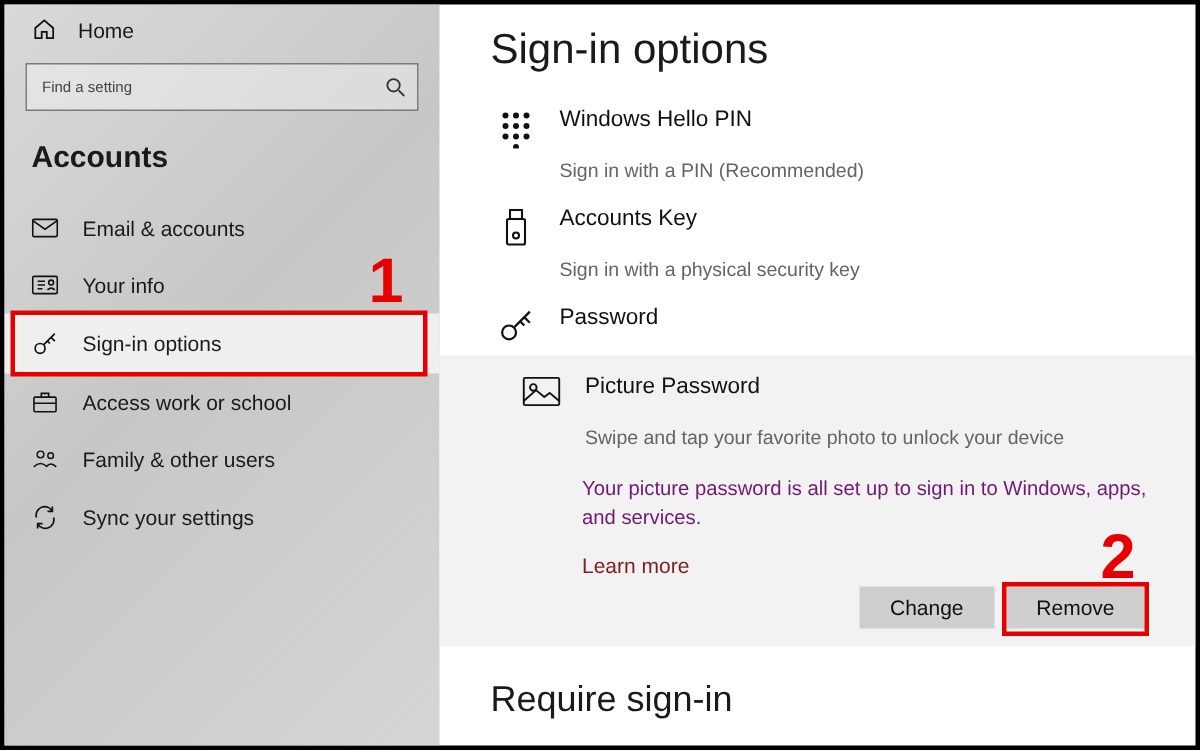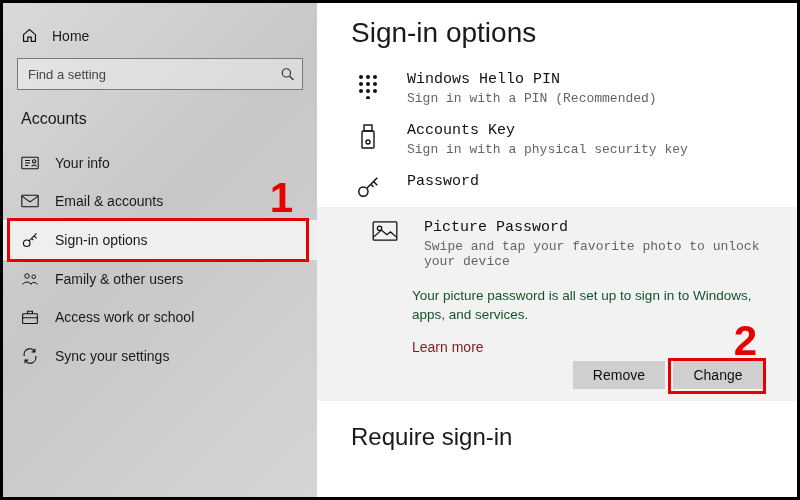--- a/index.html
+++ b/index.html
@@ -14,58 +14,58 @@
       border: 3px solid #000;
     }
     .app {
       display: flex;
       width: 100%;
       height: 100%;
     }
 
     
     .sidebar {
-      width: 314px;
+      width: 290px;
       background: linear-gradient(135deg, #d9d9d9 0%, #c7c7c7 45%, #d5d5d5 100%);
-      padding: 20px 0 0 0;
+      padding: 4px 0 0 0;
       display: flex;
       flex-direction: column;
     }
     .home-row {
       display: flex;
       align-items: center;
       gap: 14px;
       padding: 4px 18px 10px 18px;
       cursor: pointer;
     }
     .search-wrap {
       margin: 4px 14px 14px 14px;
       position: relative;
     }
     .search-wrap input {
       width: 100%;
       height: 32px;
       border: 1px solid #7a7a7a;
       background: rgba(255,255,255,0.35);
       padding: 0 34px 0 10px;
-      font-size: 13px;
+      font-size: 10px;
       color: #222;
       outline: none;
     }
     .search-wrap input::placeholder { color: #444; }
     .search-wrap .srch-icn {
       position: absolute;
       right: 8px;
       top: 50%;
       transform: translateY(-50%);
       pointer-events: none;
     }
     .section-header {
-      font-weight: 400;
-      font-size: 16px;
+      font-weight: 700;
+      font-size: 20px;
       padding: 6px 18px 16px 18px;
     }
     .nav-item {
       display: flex;
       align-items: center;
       gap: 16px;
       padding: 11px 18px;
       cursor: pointer;
       position: relative;
     }
@@ -104,49 +104,48 @@
       position: relative;
     }
     .main h1 {
       font-weight: 400;
       font-size: 28px;
       margin-bottom: 14px;
     }
     .opt {
       display: flex;
       align-items: flex-start;
-      gap: 26px;
+      gap: 16px;
       padding: 8px 4px;
       cursor: pointer;
-      font-family: Liberation Mono, monospace;
     }
     .opt .opt-icon {
       width: 26px;
       display: flex;
       justify-content: center;
       padding-top: 2px;
     }
     .opt .opt-title {
       font-size: 15px;
       color: #111;
     }
     .opt .opt-sub {
       font-size: 13px;
       color: #646464;
-      margin-top: 3px;
+      margin-top: 18px;
     }
     .opt-panel {
       background: #f2f2f2;
       margin-left: -34px;
       padding: 10px 20px 12px 51px;
     }
     .opt-panel .opt { padding-top: 2px; }
     .panel-text {
       font-size: 13.5px;
-      color: #14532d;
+      color: #701a75;
       margin: 10px 10px 0 44px;
       line-height: 1.4;
     }
     .learn-more {
       display: inline-block;
       margin: 14px 0 0 44px;
       color: #7f1d1d;
       font-size: 14px;
       cursor: pointer;
     }
@@ -218,69 +217,69 @@
         </svg>
       </span>
     </div>
 
     <div class="section-header">Accounts</div>
 
     <div class="nav-item">
       <span class="nav-icon">
         <svg width="18" height="14" viewBox="0 0 22 16" fill="none" stroke="#111" stroke-width="1.3">
           <rect x="1" y="1" width="20" height="14" rx="1"></rect>
+          <path d="M1 2 L11 9 L21 2"></path>
+        </svg>
+      </span>
+      <span>Email &amp; accounts</span>
+    </div>
+
+    <div class="nav-item">
+      <span class="nav-icon">
+        <svg width="18" height="14" viewBox="0 0 22 16" fill="none" stroke="#111" stroke-width="1.3">
+          <rect x="1" y="1" width="20" height="14" rx="1"></rect>
           <path d="M5 5 H11 M5 8 H11 M5 11 H9"></path>
           <circle cx="16" cy="6" r="2"></circle>
           <path d="M13 12 Q16 9 19 12"></path>
         </svg>
       </span>
       <span>Your info</span>
     </div>
 
-    <div class="nav-item">
-      <span class="nav-icon">
-        <svg width="18" height="14" viewBox="0 0 22 16" fill="none" stroke="#111" stroke-width="1.3">
-          <rect x="1" y="1" width="20" height="14" rx="1"></rect>
-          <path d="M1 2 L11 9 L21 2"></path>
-        </svg>
-      </span>
-      <span>Email &amp; accounts</span>
-    </div>
-
     <div class="nav-item selected">
       <span class="nav-icon">
         <svg width="18" height="18" viewBox="0 0 22 22" fill="none" stroke="#111" stroke-width="1.4">
           <circle cx="7" cy="15" r="4"></circle>
           <path d="M10 12 L19 3 M16 6 L19 9 M13 9 L15 11"></path>
         </svg>
       </span>
       <span>Sign-in options</span>
       <span class="annot-box-1"></span>
       <span class="annot-1">1</span>
+    </div>
+
+    <div class="nav-item">
+      <span class="nav-icon">
+        <svg width="18" height="16" viewBox="0 0 22 18" fill="none" stroke="#111" stroke-width="1.3">
+          <rect x="2" y="5" width="18" height="12" rx="1"></rect>
+          <path d="M8 5 V2 H14 V5 M2 10 H20"></path>
+        </svg>
+      </span>
+      <span>Access work or school</span>
     </div>
 
     <div class="nav-item">
       <span class="nav-icon">
         <svg width="20" height="16" viewBox="0 0 24 18" fill="none" stroke="#111" stroke-width="1.3">
           <circle cx="8" cy="5" r="3"></circle>
           <circle cx="17" cy="6" r="2.5"></circle>
           <path d="M2 16 Q8 10 14 16 M13 16 Q17 11 22 16"></path>
         </svg>
       </span>
       <span>Family &amp; other users</span>
-    </div>
-
-    <div class="nav-item">
-      <span class="nav-icon">
-        <svg width="18" height="16" viewBox="0 0 22 18" fill="none" stroke="#111" stroke-width="1.3">
-          <rect x="2" y="5" width="18" height="12" rx="1"></rect>
-          <path d="M8 5 V2 H14 V5 M2 10 H20"></path>
-        </svg>
-      </span>
-      <span>Access work or school</span>
     </div>
 
     <div class="nav-item">
       <span class="nav-icon">
         <svg width="18" height="18" viewBox="0 0 22 22" fill="none" stroke="#111" stroke-width="1.4">
           <path d="M4 11 A7 7 0 0 1 17 6 M18 11 A7 7 0 0 1 5 16"></path>
           <path d="M17 2 L17 6 L13 6 M5 20 L5 16 L9 16"></path>
         </svg>
       </span>
       <span>Sync your settings</span>
@@ -352,22 +351,22 @@
           <div class="opt-title">Picture Password</div>
           <div class="opt-sub">Swipe and tap your favorite photo to unlock your device</div>
         </div>
       </div>
 
       <div class="panel-text">Your picture password is all set up to sign in to Windows, apps, and services.</div>
 
       <a class="learn-more">Learn more</a>
 
       <div class="btn-row">
+        <button class="win-btn">Change</button>
         <button class="win-btn">Remove</button>
-        <button class="win-btn">Change</button>
         <span class="annot-box-2"></span>
         <span class="annot-2">2</span>
       </div>
     </div>
 
     <div class="require">Require sign-in</div>
 
   </main>
 
 </div>

